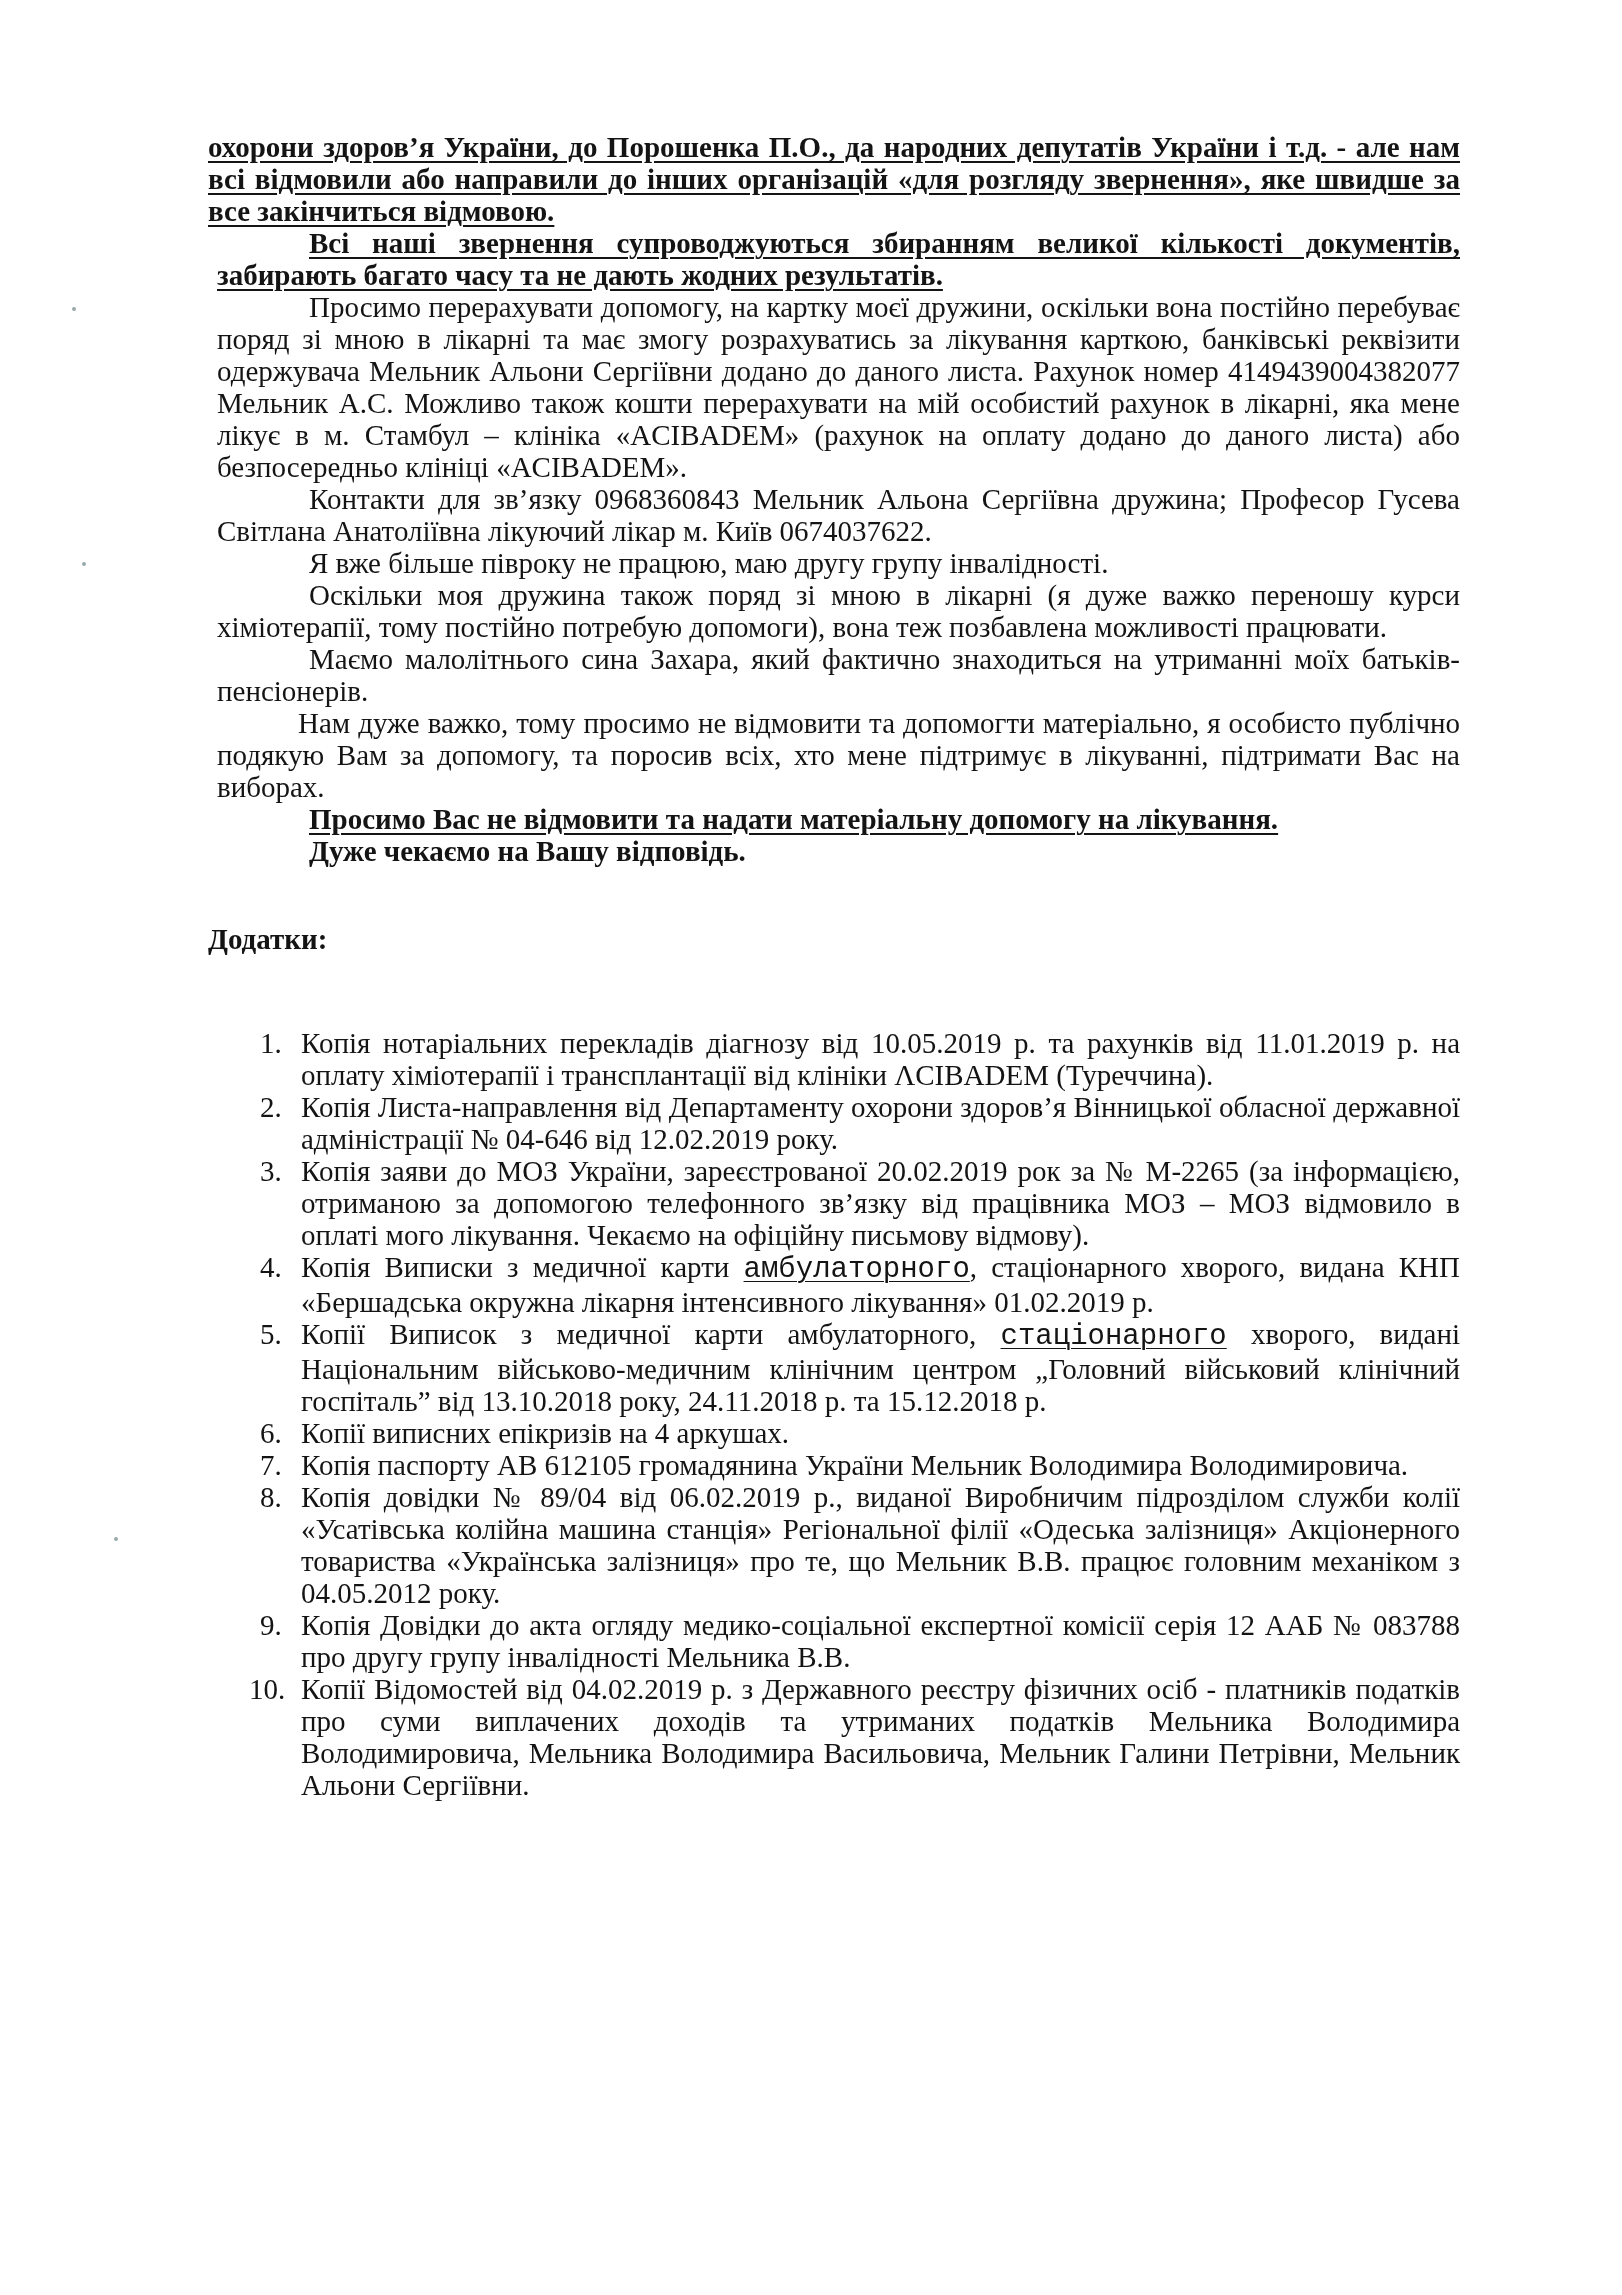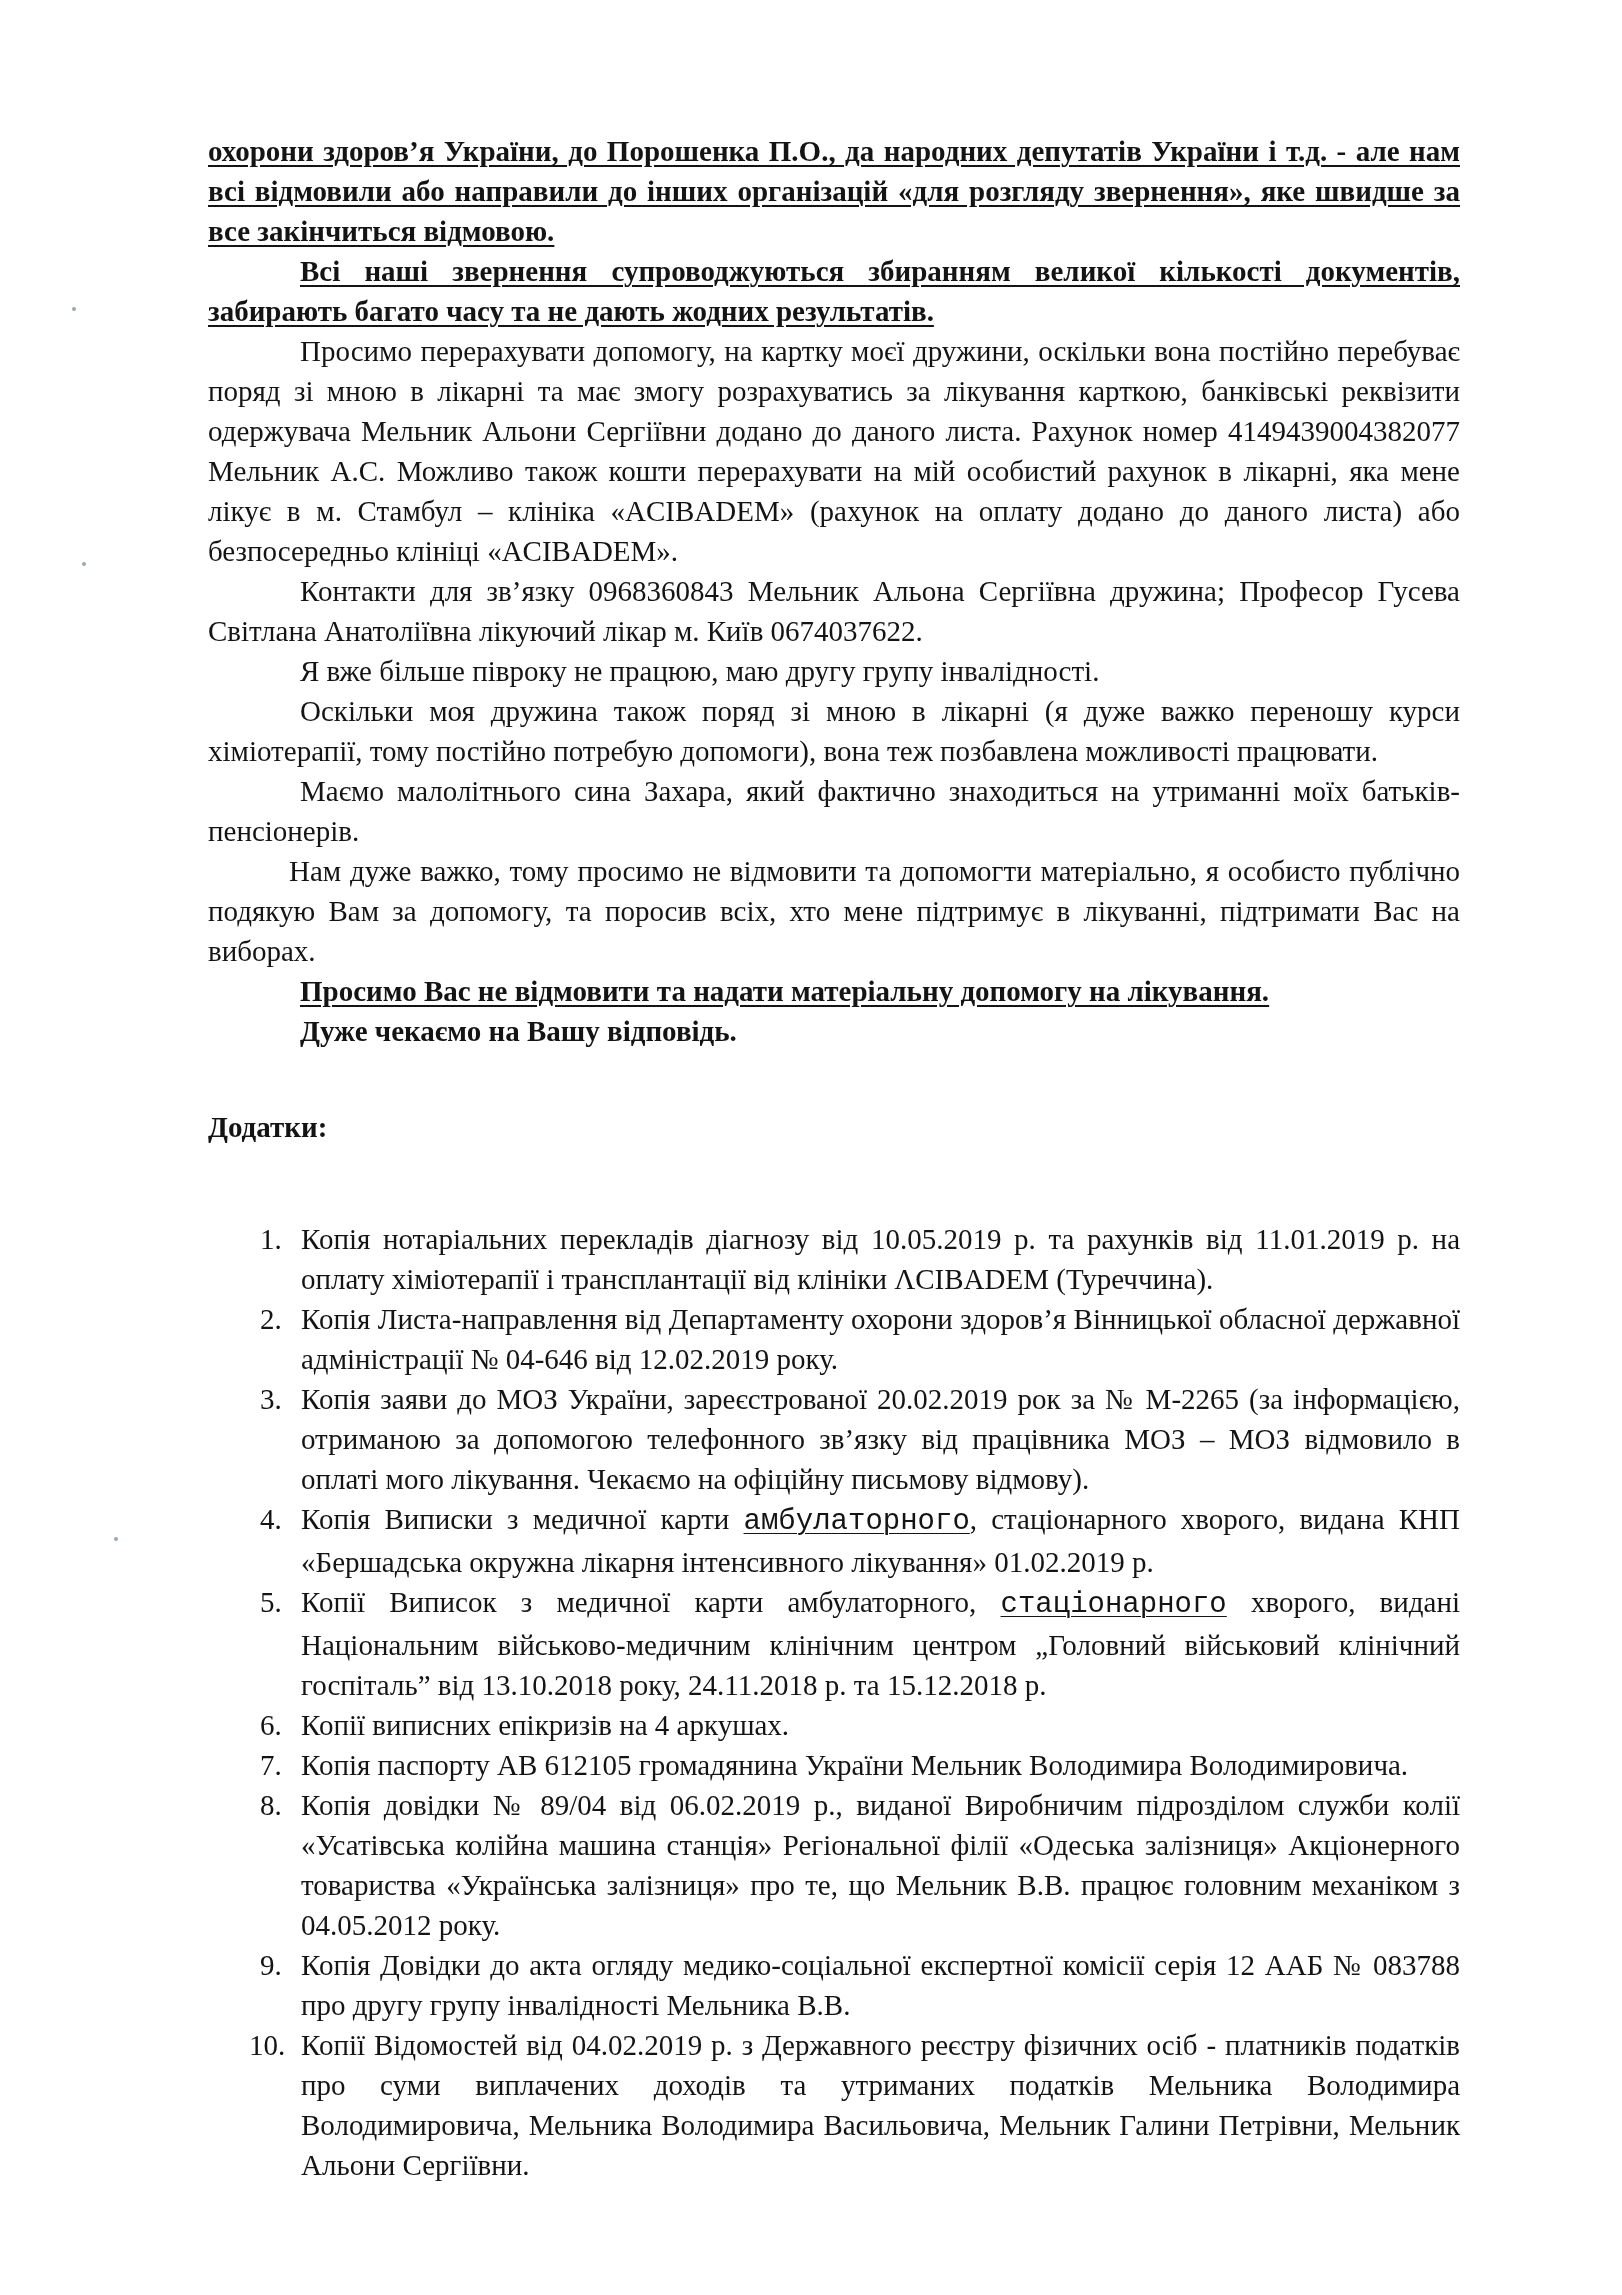--- a/index.html
+++ b/index.html
@@ -1,23 +1,23 @@
 <!DOCTYPE html>
 <html style="font-size:10.5px"><head>
 <meta charset="utf-8">
 <style>
   html, body { margin: 0; padding: 0; background: #ffffff; }
   body { width: 1623px; height: 2295px; position: relative; overflow: hidden; }
   .page {
     position: absolute; left: 208px; top: 131px; width: 1252px;
     font-family: "Liberation Serif", "DejaVu Serif", serif;
-    font-size: 29px; line-height: 40px; color: #141414;
+    font-size: 29px; line-height: 32px; color: #141414;
   }
   p { margin: 0; text-align: justify; }
-  .ind { text-indent: 92px; }
+  .ind { text-indent: 92px; margin-left: 9px; }
   .b { font-weight: bold; }
   .u { text-decoration: underline; text-decoration-thickness: 2px; text-underline-offset: 3.9px; }
   .gap-l { height: 56px; }
   ol { list-style: none; margin: 0; padding: 0; }
   ol li { position: relative; padding-left: 93px; text-align: justify; }
   ol li .num { position: absolute; left: 52px; top: 0; }
   ol li.two .num { left: 41px; }
   .ul-thin { text-decoration: underline; text-decoration-thickness: 1.3px; text-underline-offset: 3.9px; font-family: Liberation Mono, monospace; }
   .speck { position: absolute; width: 3.9px; height: 3.9px; background: #9aa; border-radius: 50%; }
 </style>

